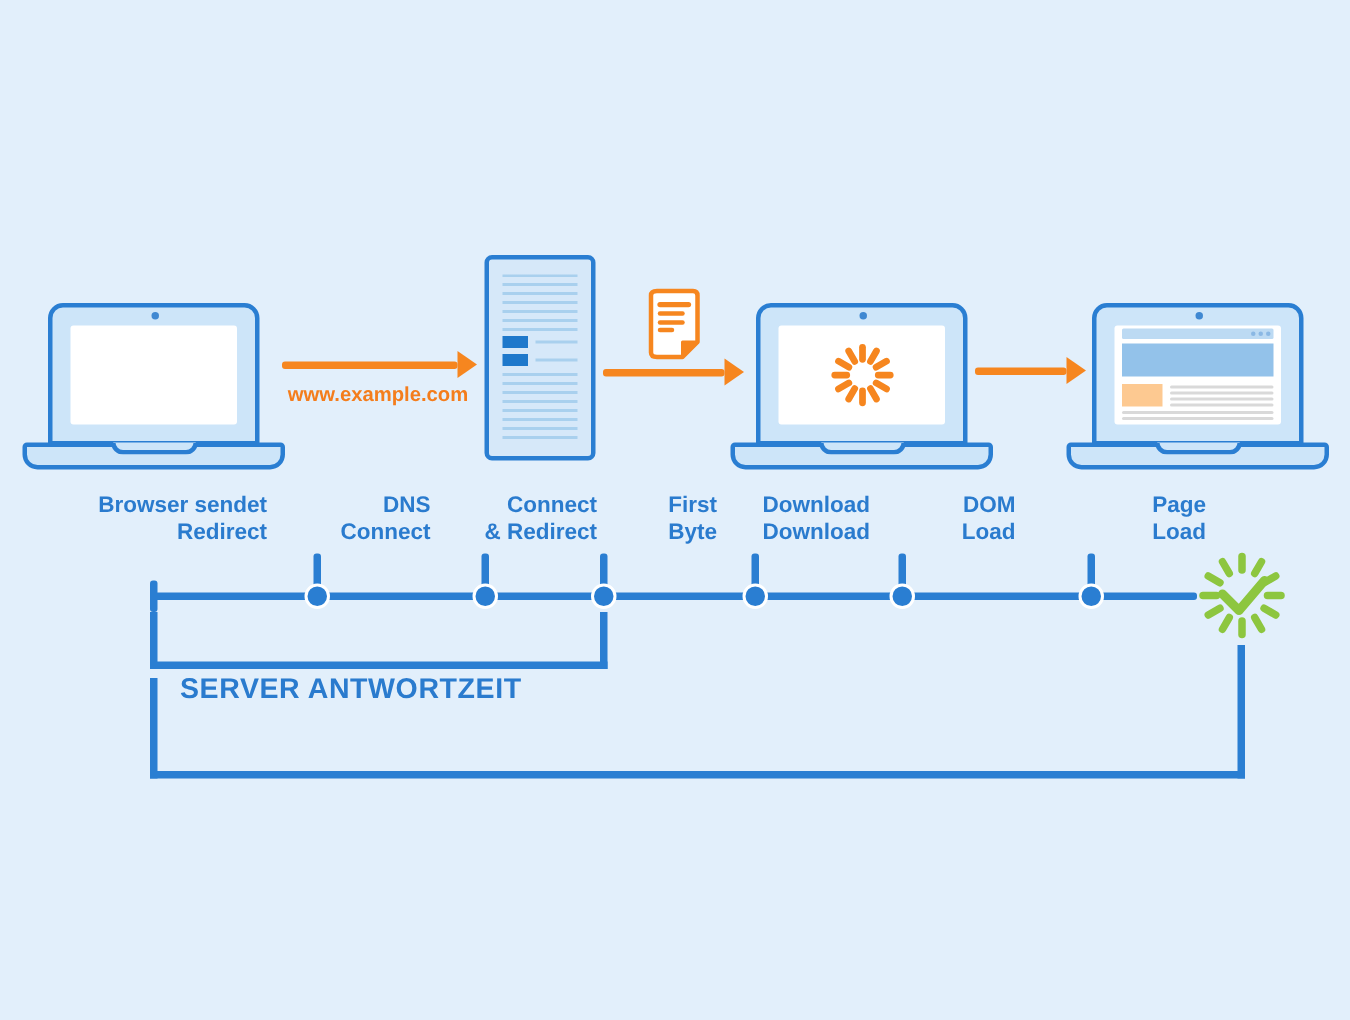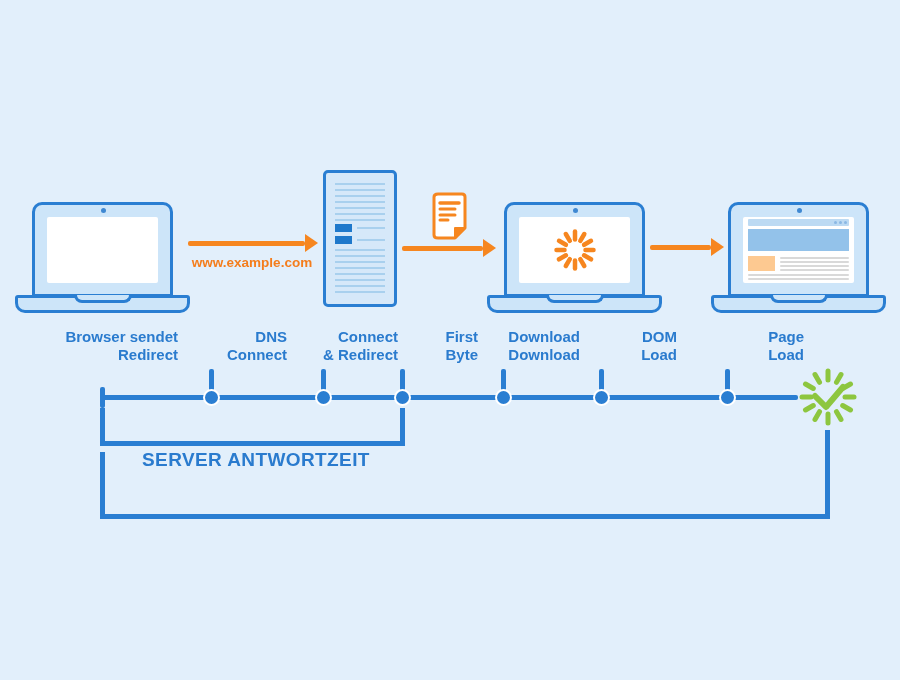--- a/index.html
+++ b/index.html
@@ -82,21 +82,21 @@
   .tl-dot{
     position:absolute;top:389px;width:13px;height:13px;border-radius:50%;
     background:#2a7ed2;border:2px solid #ffffff;
   }
   
   .bracket-server{
     position:absolute;left:100px;top:408px;width:295px;height:33px;
     border-left:5px solid #2a7ed2;border-right:5px solid #2a7ed2;border-bottom:5px solid #2a7ed2;
   }
   .label-server{
-    position:absolute;left:142px;top:449px;
+    position:absolute;left:120px;top:449px;
     font-weight:bold;font-size:19px;letter-spacing:.4px;color:#2a7bce;
   }
   .bk-left{position:absolute;left:100px;top:452px;width:5px;height:67px;background:#2a7ed2;}
   .bk-right{position:absolute;left:825px;top:430px;width:5px;height:89px;background:#2a7ed2;}
   .bk-bottom{position:absolute;left:100px;top:514px;width:730px;height:5px;background:#2a7ed2;}
   .label-page{
     position:absolute;left:321px;top:529px;width:300px;text-align:center;
     font-weight:bold;font-size:20px;letter-spacing:.4px;color:#2a7bce;
   }
   .success-icon{position:absolute;left:799px;top:368px;}

